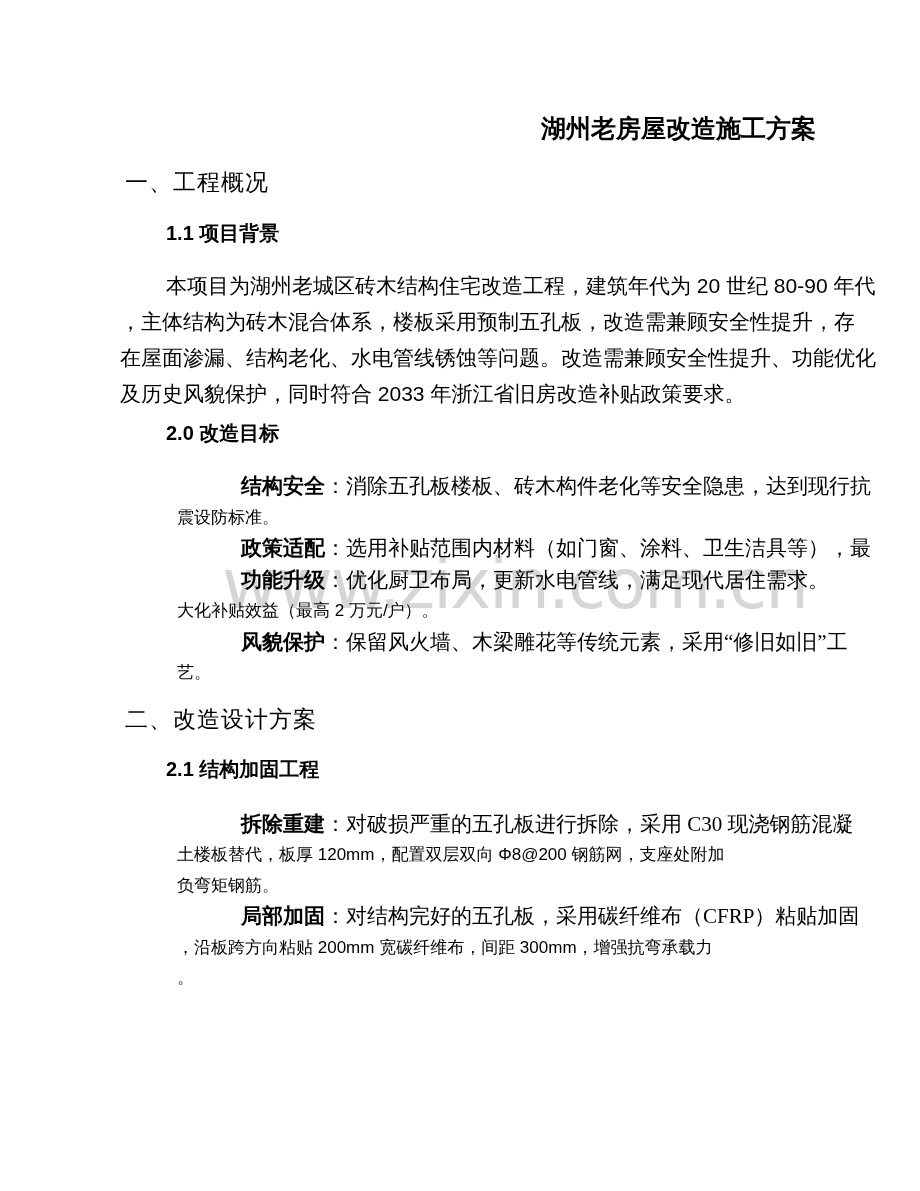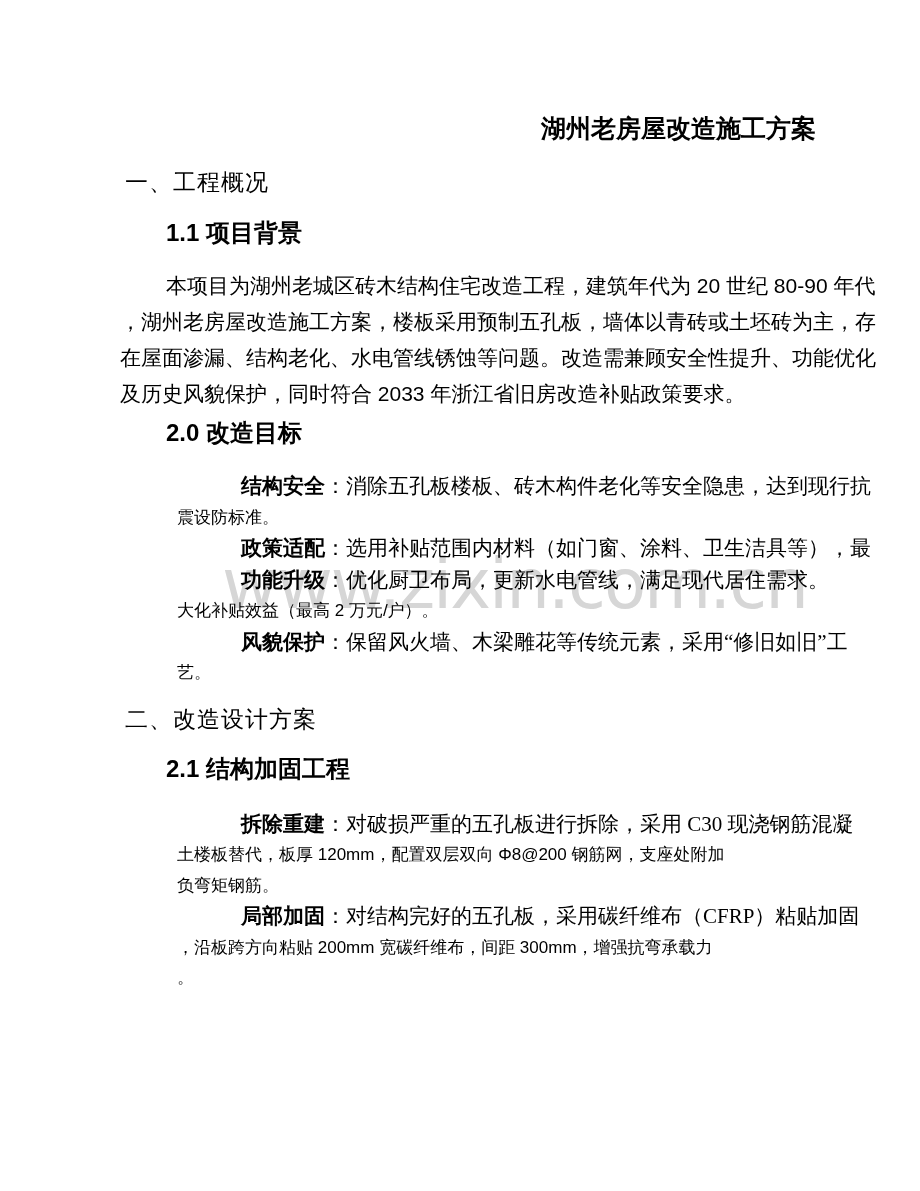--- a/index.html
+++ b/index.html
@@ -40,21 +40,21 @@
     font-family:"Liberation Serif", serif;
     font-size:23px;
     line-height:28px;
     margin-left:5px;
     letter-spacing:1px;
     font-weight:normal;
   }
   .h1.overview { margin-top:25px; }
   .h1.design   { margin-top:17px; }
   .h2 {
-    font-size:24px;
+    font-size:20px;
     line-height:26px;
     font-weight:bold;
     margin-left:46px;
   }
   .h2.background { margin-top:23px; }
   .h2.goals      { margin-top:8px; }
   .h2.reinforce  { margin-top:22px; }
   .h3 {
     font-size:20px;
     line-height:26px;
@@ -102,21 +102,21 @@
 <div class="content">
 
   <div class="doc-title">湖州老房屋改造施工方案</div>
 
   <div class="h1 overview">一、工程概况</div>
 
   <div class="h2 background">1.1 项目背景</div>
 
   <div class="para">
     <div class="line first">本项目为湖州老城区砖木结构住宅改造工程，建筑年代为 20 世纪 80-90 年代</div>
-    <div class="line">，湖州老房屋改造施工方案，楼板采用预制五孔板，墙体以青砖或土坯砖为主，存</div>
+    <div class="line">，主体结构为砖木混合体系，楼板采用预制五孔板，改造需兼顾安全性提升，存</div>
     <div class="line">在屋面渗漏、结构老化、水电管线锈蚀等问题。改造需兼顾安全性提升、功能优化</div>
     <div class="line">及历史风貌保护，同时符合 2033 年浙江省旧房改造补贴政策要求。</div>
   </div>
 
   <div class="h2 goals">2.0 改造目标</div>
 
   <div class="list goals">
     <div class="li-first">
       <span class="bullet">•</span><span class="term">结构安全</span><span>：消除五孔板楼板、砖木构件老化等安全隐患，达到现行抗</span>
     </div>

